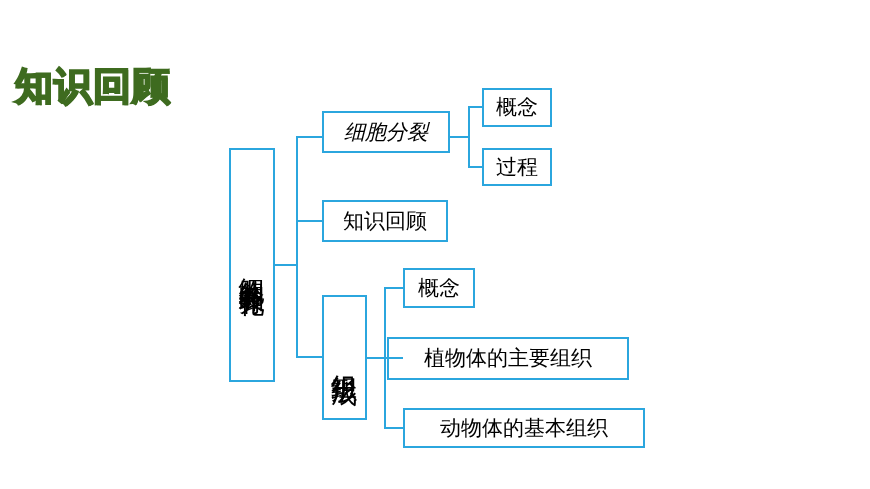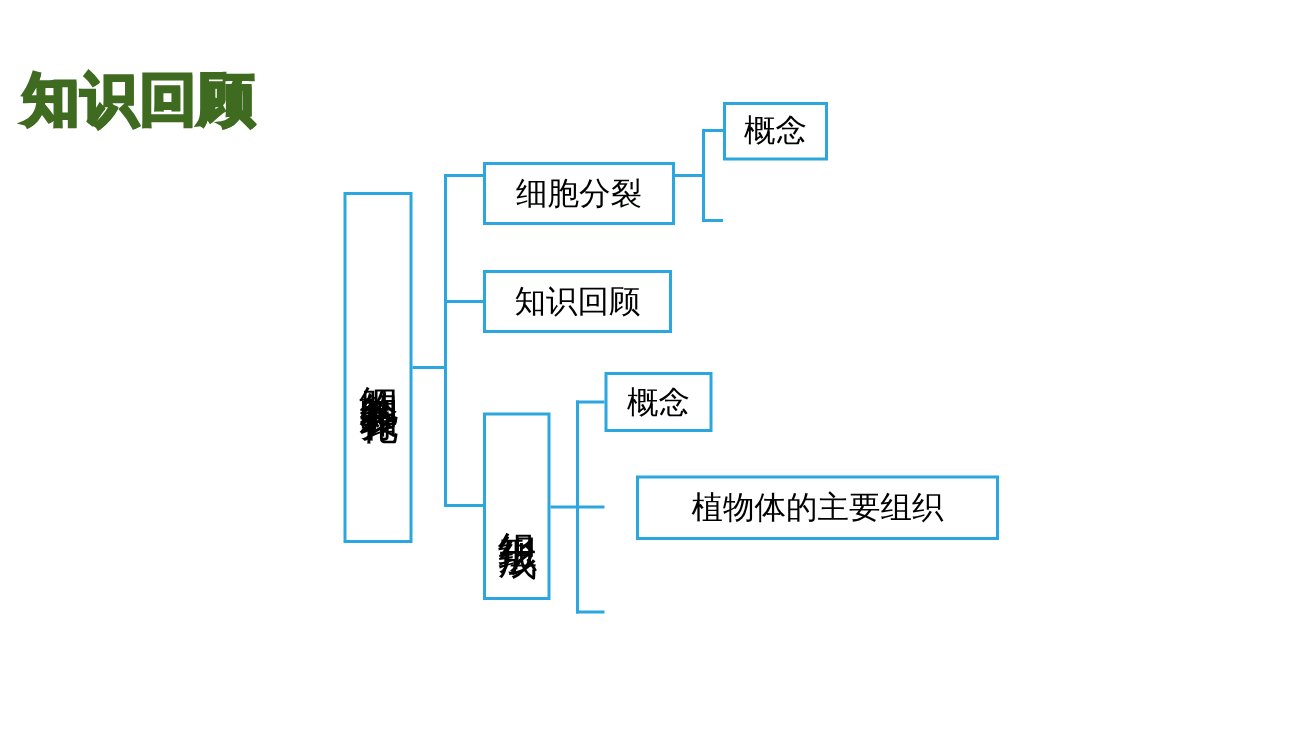--- a/index.html
+++ b/index.html
@@ -7,20 +7,21 @@
     padding: 0;
     background: #ffffff;
   }
   .slide {
     position: relative;
     width: 870px;
     height: 447px;
     background: var(--bg, #ffffff);
     overflow: hidden;
     font-family: "DejaVu Serif", "Liberation Serif", serif;
+    margin-top: 20px;
   }
   .slide-title {
     position: absolute;
     left: 15px;
     top: 46px;
     margin: 0;
     font-family: "DejaVu Sans", "Liberation Sans", sans-serif;
     font-size: 38px;
     font-weight: bold;
     line-height: 1.1;
@@ -48,27 +49,27 @@
     font-size: 26px;
     letter-spacing: 2px;
     white-space: normal;
   }
   .connector {
     position: absolute;
     background: var(--accent, #2BA6DE);
   }
   
   .node-root            { left: 229px; top: 128px; width: 46px;  height: 234px; }
-  .node-division        { left: 322px; top:  108px; width: 128px; height: 42px; }
+  .node-division        { left: 322px; top:  91px; width: 128px; height: 42px; font-style: italic; }
   .node-division-concept{ left: 482px; top:  68px; width: 70px;  height: 39px; }
   .node-division-process{ left: 482px; top: 128px; width: 70px;  height: 38px; }
   .node-differentiation { left: 322px; top: 180px; width: 126px; height: 42px; }
   .node-tissue          { left: 322px; top: 275px; width: 45px;  height: 125px; }
   .node-tissue-concept  { left: 403px; top: 248px; width: 72px;  height: 40px; }
-  .node-plant           { left: 424px; top: 317px; width: 242px; height: 43px; }
+  .node-plant           { left: 387px; top: 317px; width: 242px; height: 43px; }
   .node-animal          { left: 403px; top: 388px; width: 242px; height: 40px; }
   
   .c-root-h        { left: 275px; top: 244px; width: 23px;  height: 2px; }
   .c-bracket1      { left: 296px; top: 116px; width: 2px;   height: 222px; }
   .c-stub-division { left: 296px; top: 116px; width: 26px;  height: 2px; }
   .c-stub-differ   { left: 296px; top: 200px; width: 26px;  height: 2px; }
   .c-stub-tissue   { left: 296px; top: 336px; width: 26px;  height: 2px; }
   .c-division-h    { left: 450px; top: 116px; width: 20px;  height: 2px; }
   .c-bracket2      { left: 468px; top:  86px; width: 2px;   height: 62px; }
   .c-stub-concept1 { left: 468px; top:  86px; width: 14px;  height: 2px; }
@@ -84,29 +85,31 @@
 <div class="slide">
 
   <h1 class="slide-title">知识回顾</h1>
 
   <div class="box vertical node-root">细胞的分裂和分化</div>
 
   <div class="box node-division">细胞分裂</div>
 
   <div class="box node-division-concept">概念</div>
 
+  <div class="box node-division-process">过程</div>
 
   <div class="box node-differentiation">知识回顾</div>
 
   <div class="box vertical node-tissue">组织形成</div>
 
   <div class="box node-tissue-concept">概念</div>
 
   <div class="box node-plant">植物体的主要组织</div>
 
+  <div class="box node-animal">动物体的基本组织</div>
 
   <div class="connector c-root-h"></div>
   <div class="connector c-bracket1"></div>
   <div class="connector c-stub-division"></div>
   <div class="connector c-stub-differ"></div>
   <div class="connector c-stub-tissue"></div>
   <div class="connector c-division-h"></div>
   <div class="connector c-bracket2"></div>
   <div class="connector c-stub-concept1"></div>
   <div class="connector c-stub-process"></div>

